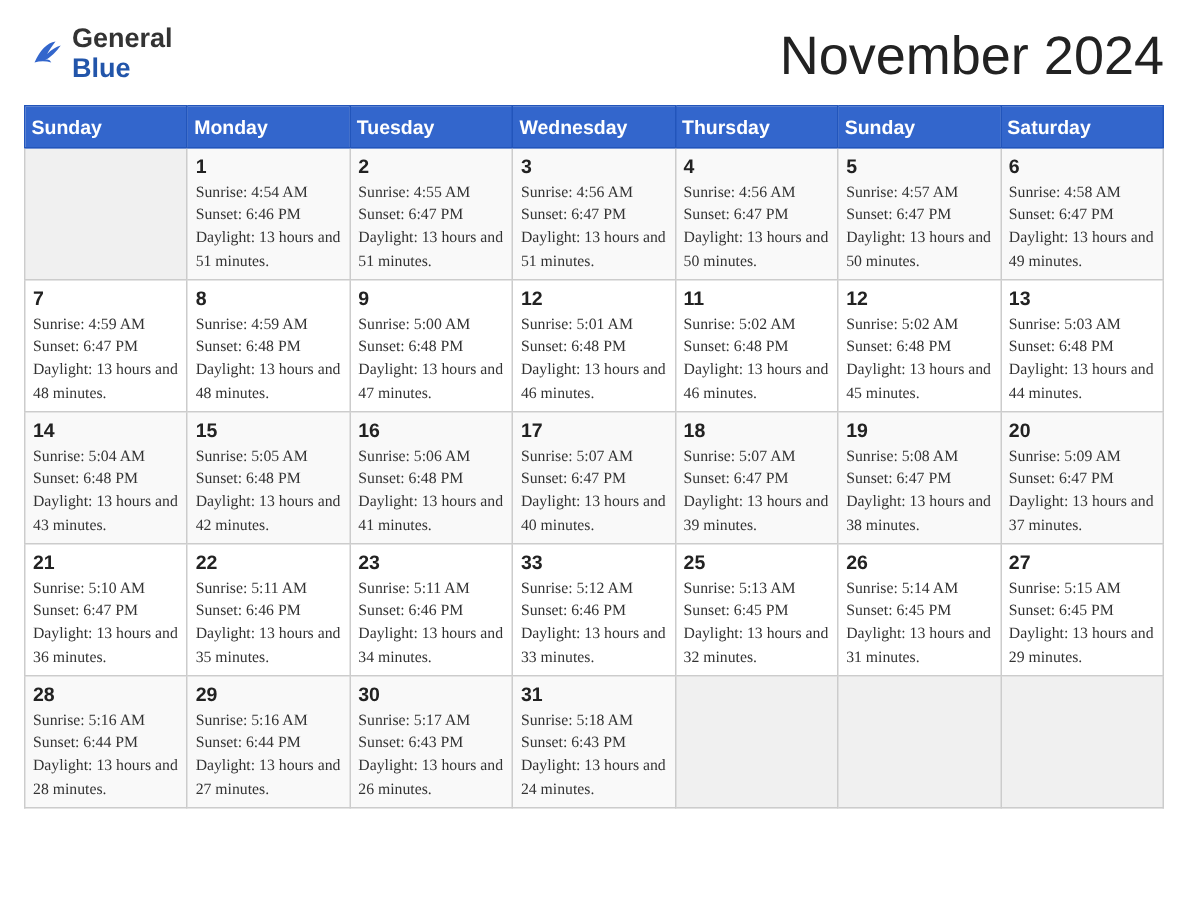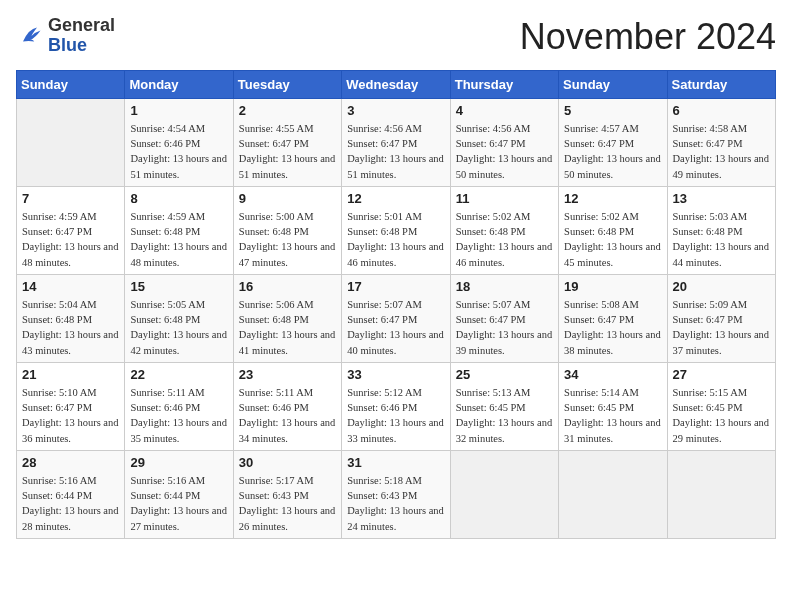--- a/index.html
+++ b/index.html
@@ -221,21 +221,21 @@
         </td>
         <td>
           <span class="day-num">33</span>
           <div class="day-info">Sunrise: 5:12 AM<br>Sunset: 6:46 PM<br>Daylight: 13 hours and 33 minutes.</div>
         </td>
         <td>
           <span class="day-num">25</span>
           <div class="day-info">Sunrise: 5:13 AM<br>Sunset: 6:45 PM<br>Daylight: 13 hours and 32 minutes.</div>
         </td>
         <td>
-          <span class="day-num">34</span>
+          <span class="day-num">26</span>
           <div class="day-info">Sunrise: 5:14 AM<br>Sunset: 6:45 PM<br>Daylight: 13 hours and 31 minutes.</div>
         </td>
         <td>
           <span class="day-num">27</span>
           <div class="day-info">Sunrise: 5:15 AM<br>Sunset: 6:45 PM<br>Daylight: 13 hours and 29 minutes.</div>
         </td>
       </tr>
       <tr>
         <td>
           <span class="day-num">28</span>

